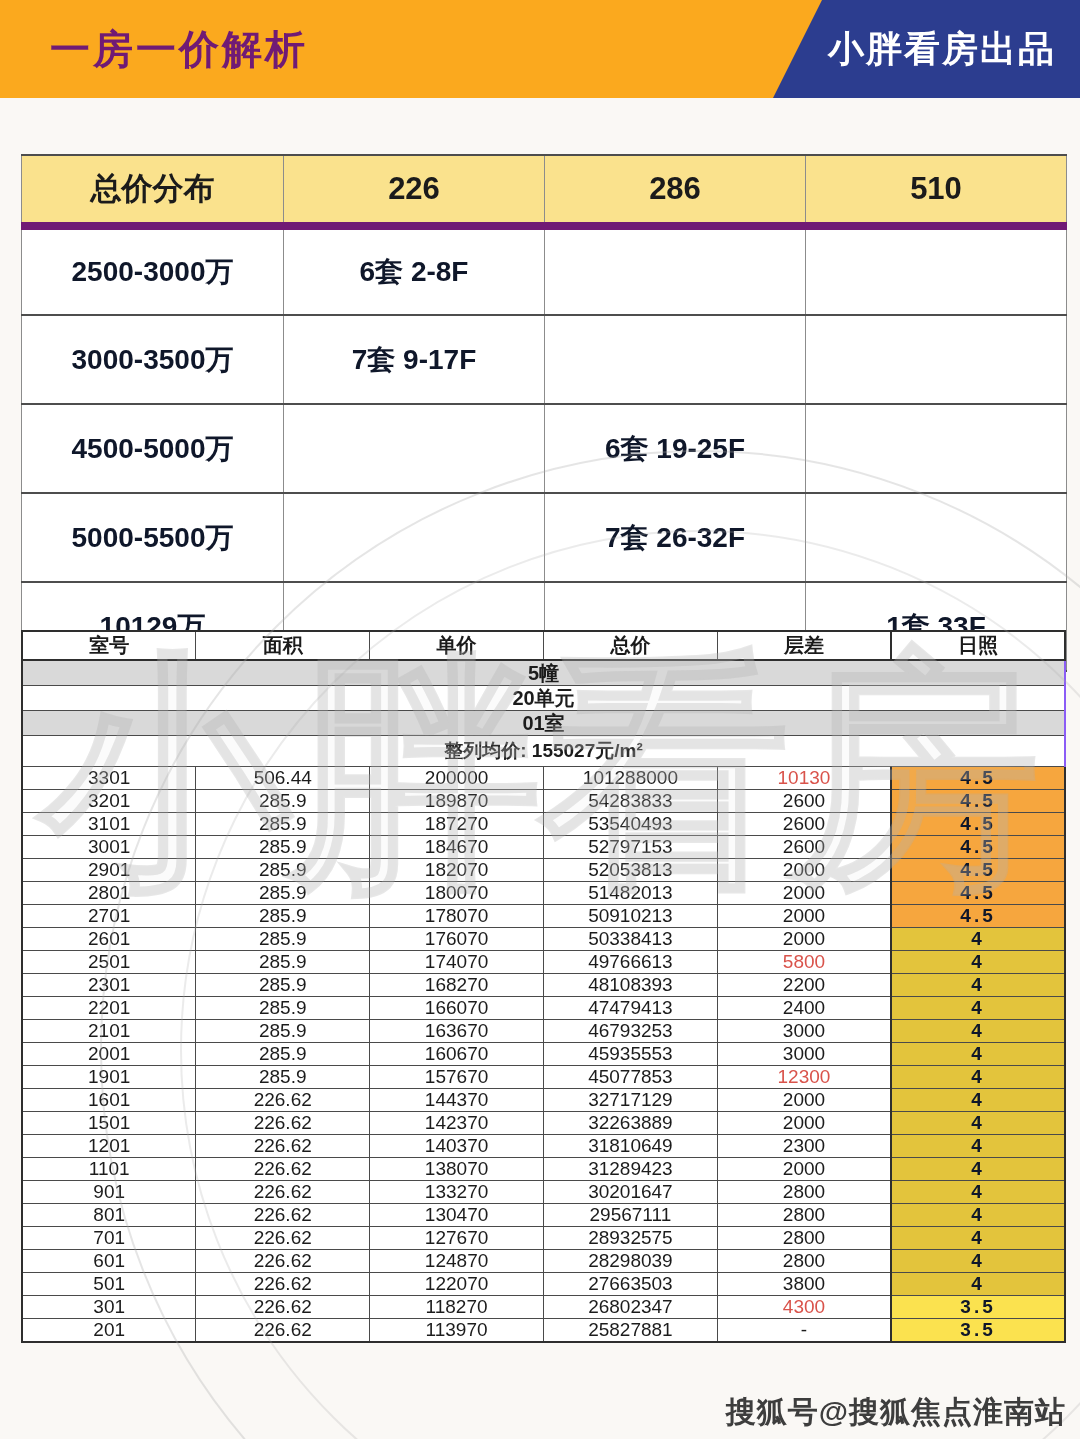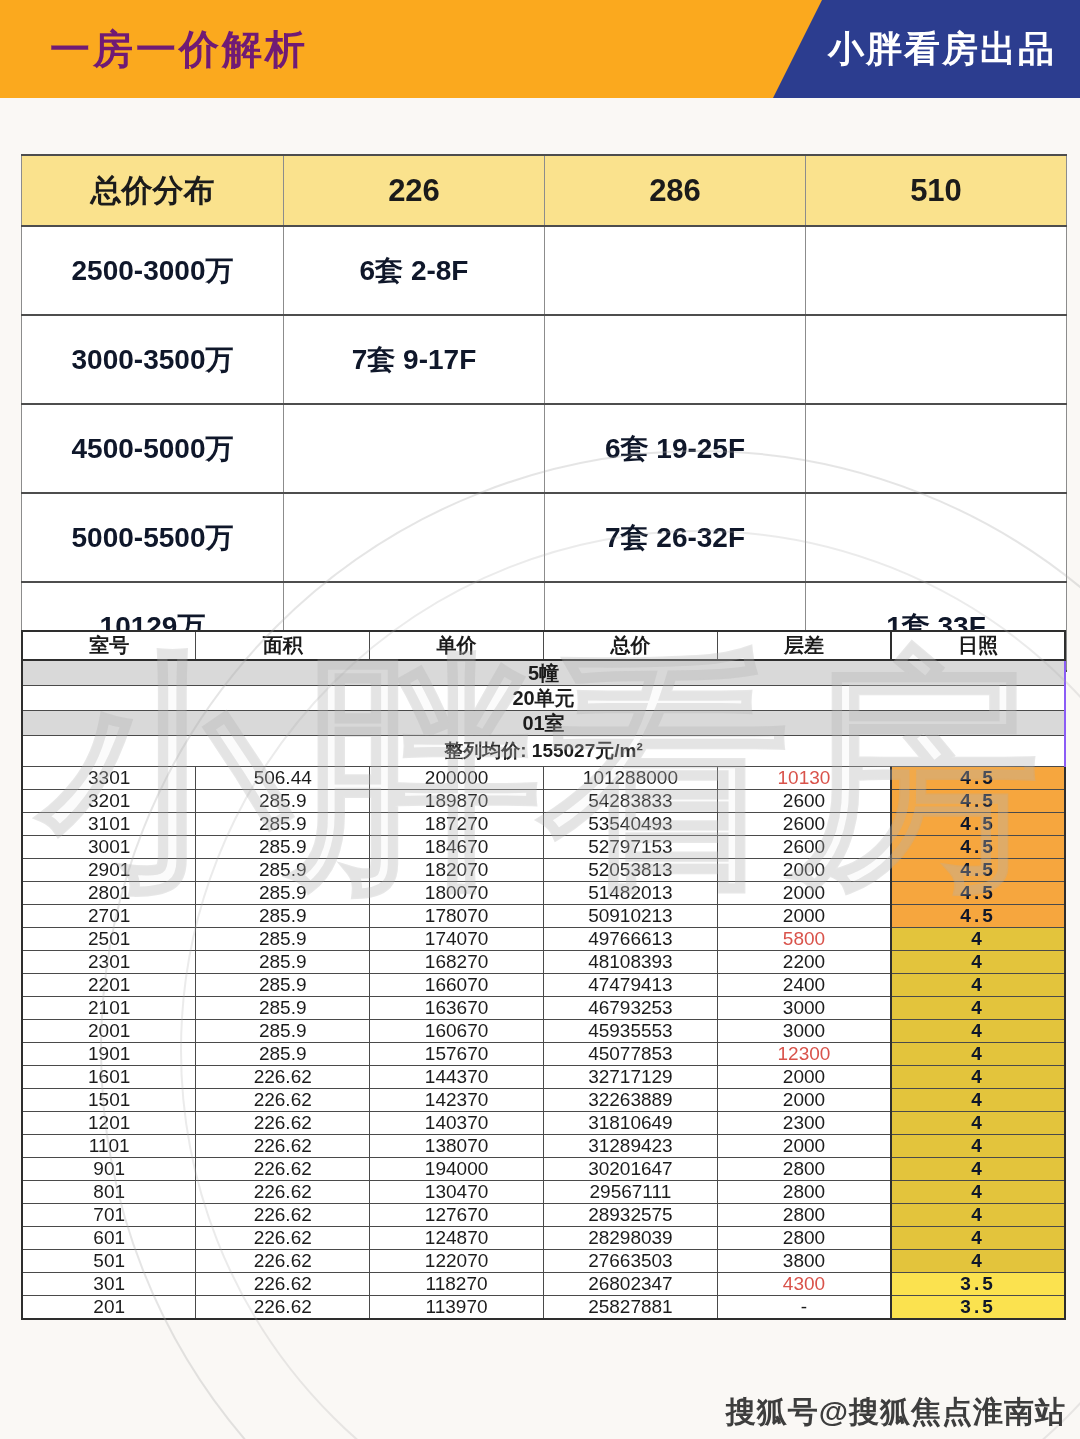--- a/index.html
+++ b/index.html
@@ -32,21 +32,21 @@
     color:rgba(200,200,200,0.08); -webkit-text-stroke:2.5px rgba(175,175,175,0.30); }
 
   
   .t1 { position:absolute; left:21px; top:154px; width:1045px;
     border-collapse:collapse; table-layout:fixed; background:#fff; z-index:2; }
   .t1 th, .t1 td {
     border-top:2px solid #4d4d4d; border-bottom:2px solid #4d4d4d;
     border-left:1px solid #8c8c8c; border-right:1px solid #8c8c8c;
     text-align:center; vertical-align:middle; }
   .t1 th { height:71px; background:var(--header-yellow,#FAE28D); font-size:31px; font-weight:bold; }
-  .t1 thead th { border-bottom:1px solid #701a75; }
+  .t1 thead th { border-bottom:8px solid #701a75; }
   .t1 td { height:89px; font-size:28px; font-weight:bold; color:#0f172a; }
 
   
   .t2 { position:absolute; left:21px; top:630px; width:1045px;
     border-collapse:collapse; table-layout:fixed; background:#fff; z-index:2;
     border:2px solid #2e2e2e; }
   .t2 td, .t2 th { border:1px solid #4a4a4a; text-align:center; vertical-align:middle; padding:0; }
   .t2 tr.band td { height:25px; font-size:20px; font-weight:bold; background:#fff; }
   .t2 tr.band.gray td { background:var(--band-gray,#D9D9D9); }
   .t2 tr.band td, .t2 tr.avg td { border-left:2px solid #2e2e2e; border-right:2px solid #8b5cf6; }
@@ -211,20 +211,28 @@
       </tr>
       <tr>
         <td>2701</td>
         <td>285.9</td>
         <td>178070</td>
         <td>50910213</td>
         <td>2000</td>
         <td class="sun sun-45">4.5</td>
       </tr>
       <tr>
+        <td>2601</td>
+        <td>285.9</td>
+        <td>176070</td>
+        <td>50338413</td>
+        <td>2000</td>
+        <td class="sun sun-4">4</td>
+      </tr>
+      <tr>
         <td>2501</td>
         <td>285.9</td>
         <td>174070</td>
         <td>49766613</td>
         <td class="red">5800</td>
         <td class="sun sun-4">4</td>
       </tr>
       <tr>
         <td>2301</td>
         <td>285.9</td>
@@ -293,21 +301,21 @@
         <td>1101</td>
         <td>226.62</td>
         <td>138070</td>
         <td>31289423</td>
         <td>2000</td>
         <td class="sun sun-4">4</td>
       </tr>
       <tr>
         <td>901</td>
         <td>226.62</td>
-        <td>194000</td>
+        <td>133270</td>
         <td>30201647</td>
         <td>2800</td>
         <td class="sun sun-4">4</td>
       </tr>
       <tr>
         <td>801</td>
         <td>226.62</td>
         <td>130470</td>
         <td>29567111</td>
         <td>2800</td>

